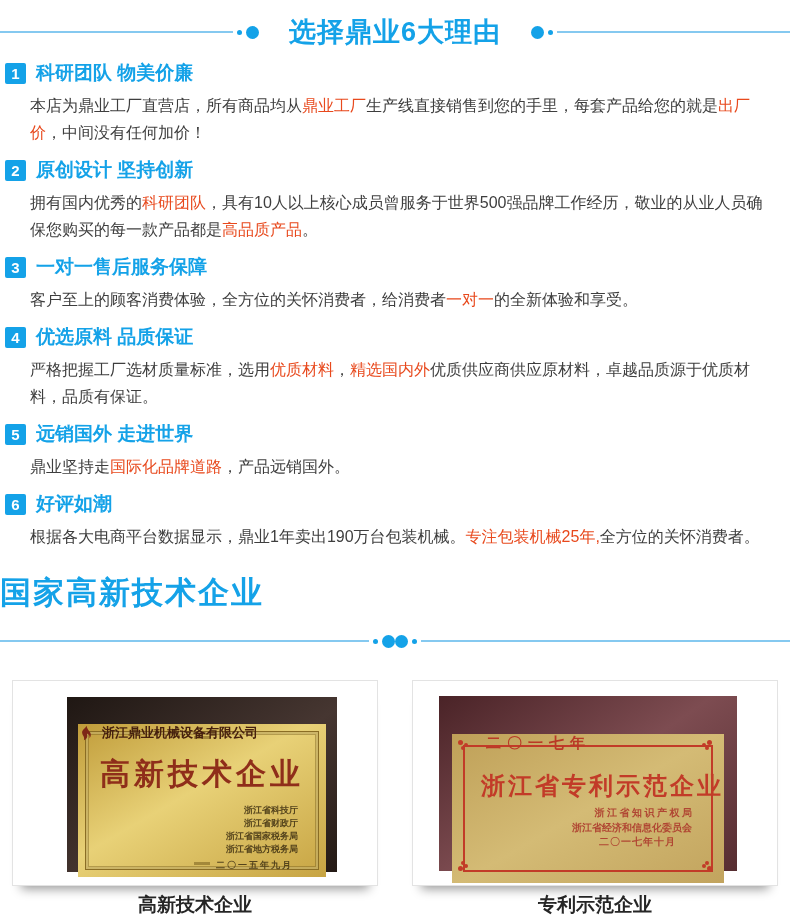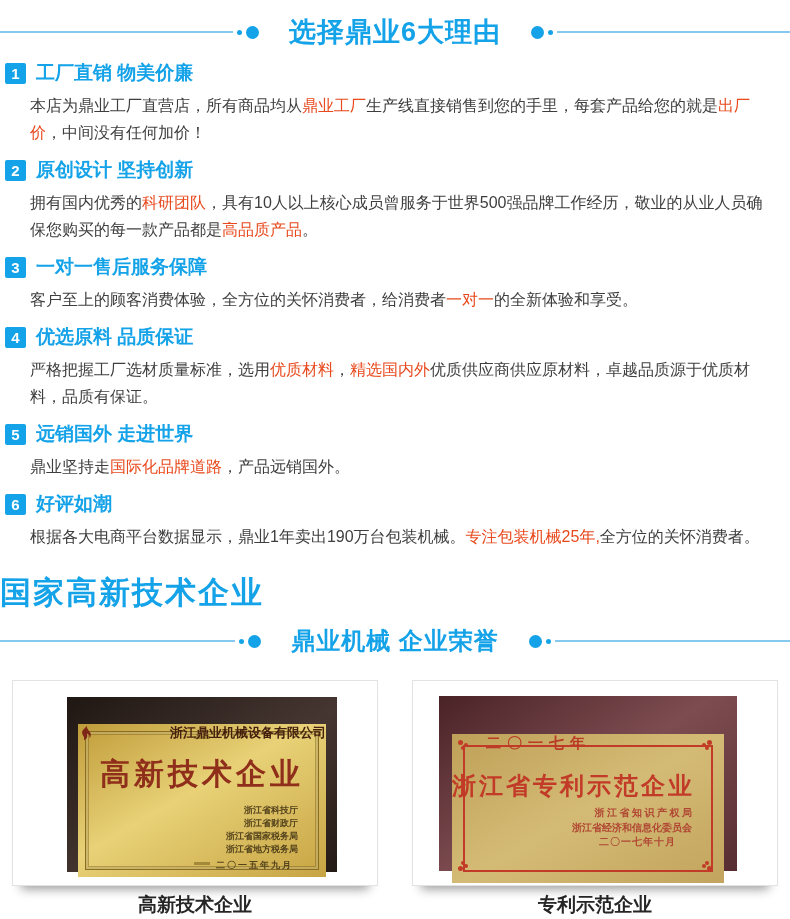--- a/index.html
+++ b/index.html
@@ -42,21 +42,21 @@
   
   .plaque-ht { position:absolute; left:54px; right:40px; top:16px; bottom:13px;
                background:linear-gradient(145deg,#1f1713,#463631 55%,#241a15); padding:11px; }
   .plate-gold { width:100%; height:100%; position:relative;
                 background:linear-gradient(150deg,#c09c3a,#e8d177 45%,#c7a443); }
   .pin-gold { position:absolute; inset:7px; border:1px solid #8a6d24;
               box-shadow:inset 0 0 0 2px rgba(235,215,140,.45), inset 0 0 0 3px rgba(120,95,30,.45); }
   .gold-mark { position:absolute; left:50%; transform:translateX(-50%); width:16px; height:3px;
                background:rgba(120,95,30,.55); }
   .gold-mark.top { top:4px; } .gold-mark.bottom { bottom:4px; }
-  .cert-co { display:flex; justify-content:space-between; align-items:center; gap:7px; margin-top:16px;
+  .cert-co { display:flex; justify-content:flex-start; align-items:center; gap:7px; margin-top:16px;
              font-weight:bold; font-size:13px; color:#46200e; position:relative; }
   .cert-main-ht { text-align:center; margin-top:12px; font-size:30px; font-weight:900;
                   color:#8f2e1a; letter-spacing:4px; position:relative; }
   .cert-issuers-ht { margin-top:9px; text-align:right; padding-right:28px; font-size:9px; font-weight:bold;
                      color:#54431c; line-height:13px; position:relative; }
   .cert-date-ht { margin-top:3px; text-align:right; padding-right:33px; font-size:9px; font-weight:bold;
                   color:#54431c; letter-spacing:2px; position:relative; }
 
   
   .plaque-pt { position:absolute; left:26px; right:40px; top:15px; bottom:14px;
@@ -66,21 +66,21 @@
   .pin-red { position:absolute; inset:11px; border:2px solid #c23b28; }
   .orn { position:absolute; width:5px; height:5px; background:#c23b28; border-radius:50%; }
   .orn::after { content:""; position:absolute; width:4px; height:4px; border-radius:50%; background:#c23b28;
                 left:6px; top:3px; box-shadow:-3px 3px 0 0 #c23b28; }
   .orn.tl { left:6px; top:6px; }
   .orn.tr { right:12px; top:6px; transform:scaleX(-1); }
   .orn.bl { left:6px; bottom:12px; transform:scaleY(-1); }
   .orn.br { right:12px; bottom:12px; transform:scale(-1,-1); }
   .cert-year { margin:25px 16px 0 34px; font-size:15px; font-weight:bold; color:#b93a26;
                letter-spacing:6px; position:relative; }
-  .cert-main-pt { text-align:left; margin-top:17px; font-size:24px; font-weight:900;
+  .cert-main-pt { text-align:right; margin-top:17px; font-size:24px; font-weight:900;
                   color:#c23b28; letter-spacing:3px; position:relative; }
   .cert-issuers-pt { margin-top:3px; text-align:right; padding-right:32px; font-size:10px; font-weight:bold;
                      color:#b04633; line-height:15px; position:relative; }
   .cert-date-pt { text-align:right; padding-right:48px; font-size:10px; font-weight:bold;
                   color:#b04633; letter-spacing:1px; position:relative; }
 </style>
 </head>
 <body>
 
 <div class="deco-header top-header">
@@ -91,21 +91,21 @@
   <span class="dot-lg"></span>
   <span class="dot-sm"></span>
   <span class="deco-line"></span>
 </div>
 
 <div class="reasons">
 
   <section class="reason">
     <div class="reason-head">
       <span class="badge">1</span>
-      <span class="reason-title">工厂直销 物美价廉</span>
+      <span class="reason-title">科研团队 物美价廉</span>
     </div>
     <p class="reason-body"><span>本店为鼎业工厂直营店，所有商品均从</span><span class="seg-red">鼎业工厂</span><span>生产线直接销售到您的手里，每套产品给您的就是</span><span class="seg-red">出厂价</span><span>，中间没有任何加价！</span></p>
   </section>
 
   <section class="reason">
     <div class="reason-head">
       <span class="badge">2</span>
       <span class="reason-title">原创设计 坚持创新</span>
     </div>
     <p class="reason-body"><span>拥有国内优秀的</span><span class="seg-red">科研团队</span><span>，具有10人以上核心成员曾服务于世界500强品牌工作经历，敬业的从业人员确保您购买的每一款产品都是</span><span class="seg-red">高品质产品</span><span>。</span></p>
@@ -144,21 +144,20 @@
   </section>
 
 </div>
 
 <div class="honor-title">国家高新技术企业</div>
 
 <div class="deco-header sub-header">
   <span class="deco-line"></span>
   <span class="dot-sm"></span>
   <span class="dot-lg"></span>
-  <span class="deco-title">鼎业机械 企业荣誉</span>
   <span class="dot-lg"></span>
   <span class="dot-sm"></span>
   <span class="deco-line"></span>
 </div>
 
 <div class="cards">
 
   <div class="cert-col">
     <div class="card">
       <div class="plaque-ht serif">

